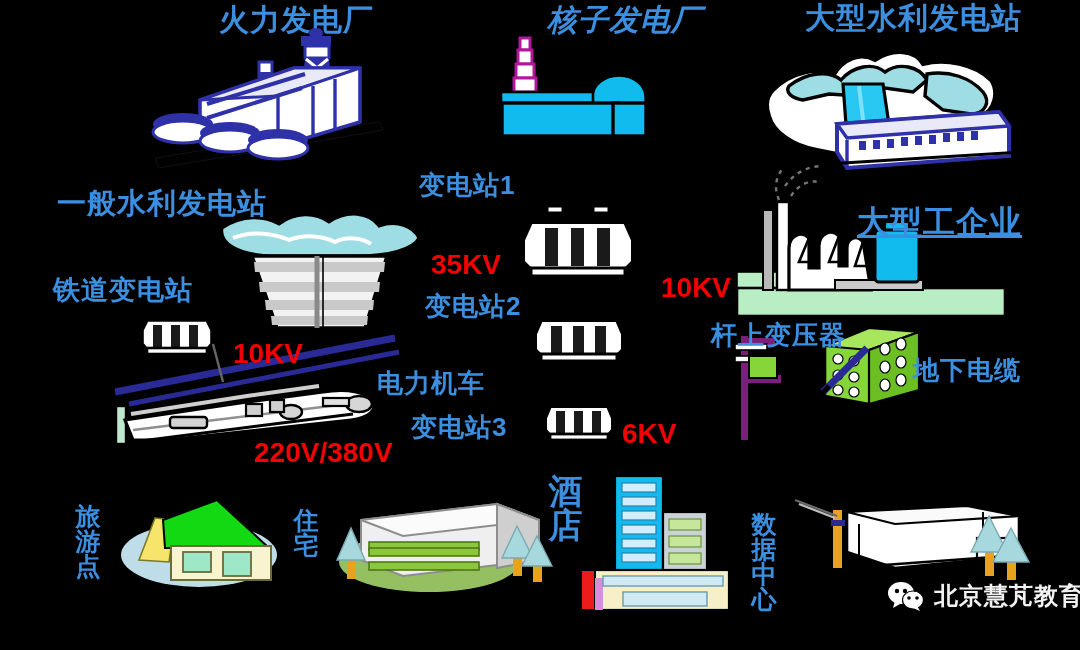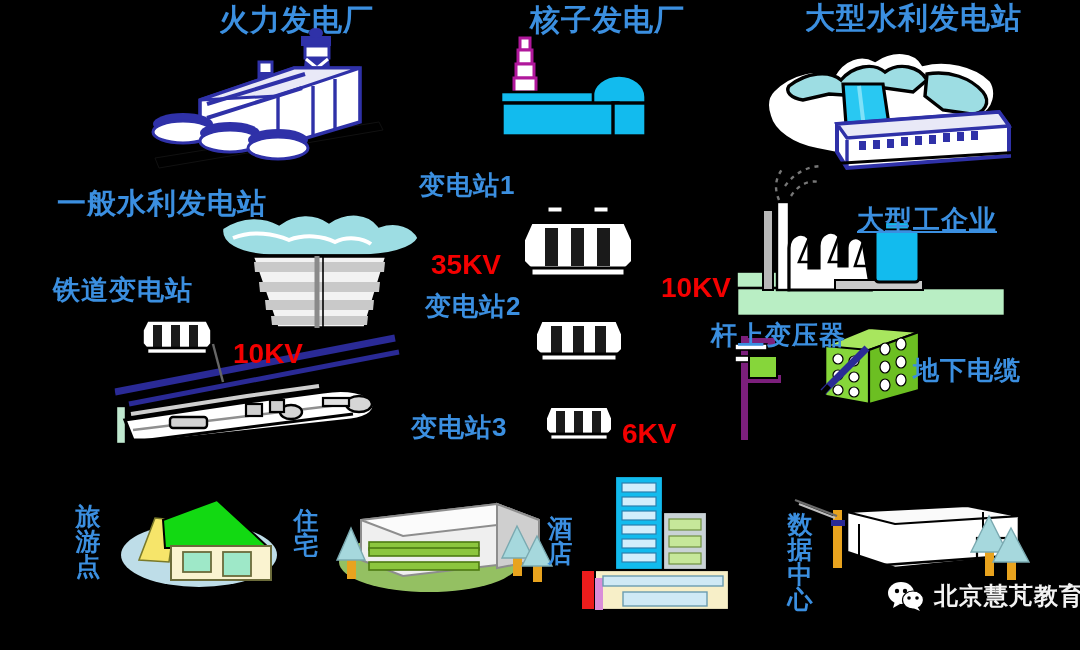--- a/index.html
+++ b/index.html
@@ -348,57 +348,59 @@
       <path d="M796,568 L960,556" stroke="#000" stroke-width="2.4"></path>
       <rect x="938" y="548" width="9" height="28" fill="#e8a31e"></rect>
       <polygon points="942,516 960,552 924,552" fill="#a6d8dd" stroke="#7aa9b0" stroke-width="1.4"></polygon>
       <rect x="960" y="554" width="9" height="26" fill="#e8a31e"></rect>
       <polygon points="964,528 982,562 946,562" fill="#a6d8dd" stroke="#7aa9b0" stroke-width="1.4"></polygon>
     </g>
   </svg>
 
   <div class="lbl" style="left:172px;top:4px;font-size:30px;">火力发电厂</div>
 
-  <div class="lbl" style="left:483px;top:4px;font-size:30px;">核子发电厂</div>
+  <div class="lbl" style="left:500px;top:4px;font-size:30px;font-style:italic;">核子发电厂</div>
 
   <div class="lbl" style="left:758px;top:2px;font-size:30px;">大型水利发电站</div>
 
   <div class="lbl" style="left:10px;top:188px;font-size:29px;">一般水利发电站</div>
 
   <div class="lbl" style="left:6px;top:276px;font-size:27px;">铁道变电站</div>
 
   <div class="lbl" style="left:372px;top:172px;font-size:26px;">变电站1</div>
 
   <div class="lbl" style="left:378px;top:293px;font-size:26px;">变电站2</div>
 
   <div class="lbl" style="left:364px;top:414px;font-size:26px;">变电站3</div>
 
-  <div class="lbl u" style="left:810px;top:206px;font-size:27px;">大型工企业</div>
+  <div class="lbl u" style="left:810px;top:206px;font-size:32px;">大型工企业</div>
 
   <div class="lbl" style="left:664px;top:322px;font-size:26px;">杆上变压器</div>
 
   <div class="lbl" style="left:866px;top:357px;font-size:26px;">地下电缆</div>
 
+  <div class="lbl" style="left:330px;top:370px;font-size:26px;">电力机车</div>
 
   <div class="vlbl" style="left:26px;top:504px;font-size:25px;">旅游点</div>
 
   <div class="vlbl" style="left:244px;top:508px;font-size:25px;">住宅</div>
 
-  <div class="vlbl" style="left:498px;top:516px;font-size:25px;">酒店</div>
-
-  <div class="vlbl" style="left:738px;top:512px;font-size:25px;text-align:center;">数据中心</div>
+  <div class="vlbl" style="left:498px;top:474px;font-size:34px;">酒店</div>
+
+  <div class="vlbl" style="left:702px;top:512px;font-size:25px;text-align:center;">数据中心</div>
 
   <div class="kv" style="left:384px;top:249px;font-size:28px;">35KV</div>
 
   <div class="kv" style="left:614px;top:272px;font-size:28px;">10KV</div>
 
   <div class="kv" style="left:186px;top:338px;font-size:28px;">10KV</div>
 
   <div class="kv" style="left:575px;top:418px;font-size:28px;">6KV</div>
 
+  <div class="kv" style="left:207px;top:437px;font-size:28px;">220V/380V</div>
 
 
   <div class="wm" style="left:840px;top:580px;">
     <svg width="38" height="30" viewBox="0 0 38 30">
       <ellipse cx="14" cy="12" rx="13" ry="11" fill="#fff"></ellipse>
       <polygon points="8,20 6,27 13,23" fill="#fff"></polygon>
       <circle cx="10" cy="10" r="2.2" fill="#000"></circle>
       <circle cx="18" cy="10" r="2.2" fill="#000"></circle>
       <ellipse cx="26" cy="19" rx="10.5" ry="9" fill="#fff" stroke="#000" stroke-width="1.2"></ellipse>
       <polygon points="30,25 33,30 26,27" fill="#fff"></polygon>

